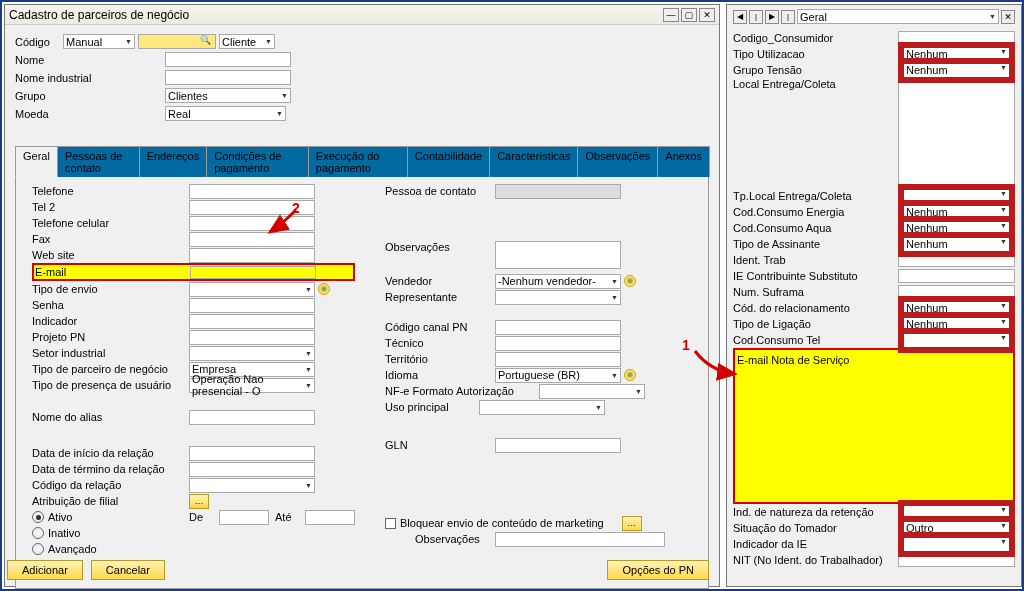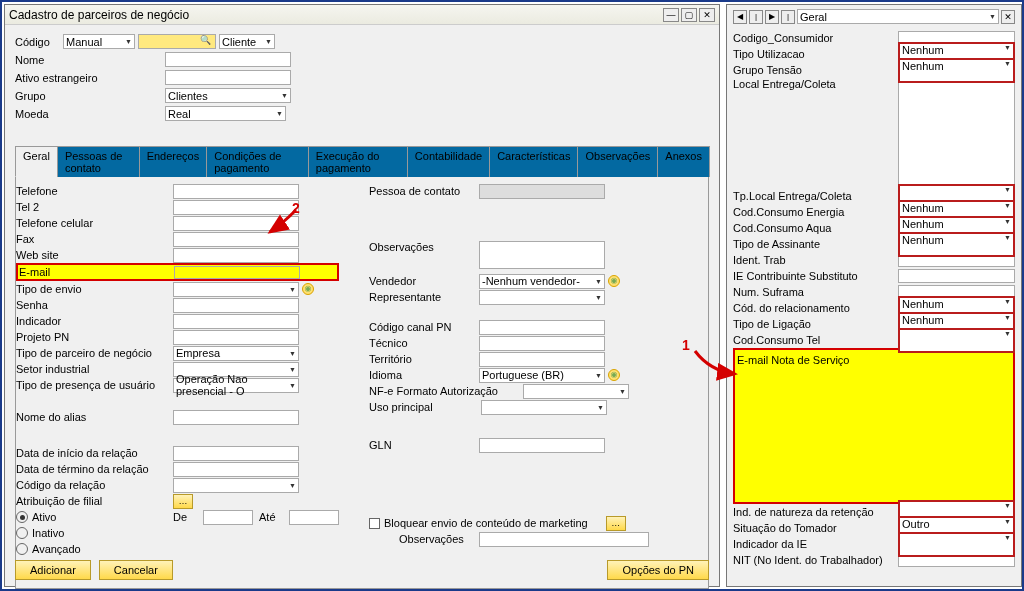--- a/index.html
+++ b/index.html
@@ -17,42 +17,42 @@
   .hlabel-sm { width: 48px; }
   .combo { border: 1px solid #aaa; background: #fff; height: 15px; display: flex; align-items: center; padding: 0 2px; position: relative; }
   .combo::after { content: "▼"; font-size: 7px; position: absolute; right: 2px; color: #333; }
   .input { border: 1px solid #aaa; background: #fff; height: 15px; padding: 0 2px; }
   .input.y { background: #ffe97f; }
   
   .tabs { display: flex; margin: 18px 10px 0 10px; border-bottom: 1px solid #999; }
   .tab { padding: 3px 7px; border: 1px solid #999; border-bottom: none; background: #0369a1; margin-right: -1px; cursor: pointer; position: relative; top: 1px; }
   .tab.active { background: #f0f0f0; border-bottom: 1px solid #f0f0f0; }
   
-  .tab-body { margin: 0 10px; border: 1px solid #999; border-top: none; padding: 6px 8px 10px 0; height: 412px; background: #f0f0f0; position: relative; }
+  .tab-body { margin: 0 10px; border: 1px solid #999; border-top: none; padding: 6px 8px 10px 16px; height: 412px; background: #f0f0f0; position: relative; }
   .cols { display: flex; gap: 30px; }
   .col { flex: 1; }
   .frow { display: flex; align-items: center; height: 16px; margin-bottom: 0; }
   .flabel { width: 157px; }
   
   .hl-row { border: 2px solid #d40000; background: #ffff00; padding: 0 1px; height: 18px; align-items: center; }
   
-  .footer { position: absolute; bottom: 6px; left: 10px; right: 10px; display: flex; gap: 8px; }
+  .footer { position: absolute; bottom: 6px; left: 2px; right: 10px; display: flex; gap: 8px; }
   .btn { background: linear-gradient(#fff2b8, #ffd94a); border: 1px solid #b89a2a; padding: 3px 14px; cursor: pointer; }
   .spacer { flex: 1; }
   
   .side-panel { position: absolute; left: 724px; top: 2px; width: 296px; height: 583px; border: 1px solid #777; background: #f0f0f0; padding: 4px 6px; }
   .side-head { display: flex; align-items: center; gap: 2px; margin-bottom: 6px; }
   .nav-btn { border: 1px solid #888; width: 14px; height: 14px; background: #eee; display: flex; align-items: center; justify-content: center; font-size: 8px; cursor: pointer; }
   .side-combo { flex: 1; }
   .close-x { border: 1px solid #888; width: 14px; height: 14px; background: #eee; display: flex; align-items: center; justify-content: center; cursor: pointer; font-size: 9px; }
   
   .srow { display: flex; align-items: center; height: 16px; }
   .slabel { width: 165px; }
   .sinput { flex: 1; border: 1px solid #aaa; background: #fff; height: 14px; }
-  .scombo { flex: 1; border: 2px solid #b91c1c; background: #fff; height: 25px; position: relative; padding: 0 2px; }
+  .scombo { flex: 1; border: 6px solid #b91c1c; background: #fff; height: 25px; position: relative; padding: 0 2px; }
   .scombo::after { content: "▼"; font-size: 7px; position: absolute; right: 2px; color:#333;}
   .starea { flex: 1; border: 1px solid #aaa; background: #fff; height: 110px; }
   
   .hl-block { border: 2px solid #d40000; background: #ffff00; padding: 2px 2px; margin-top: 0; }
   .hl-block .srow .slabel { color: #000; }
   .hl-block-body { height: 132px; }
   
   .radio { width: 12px; height: 12px; border: 1px solid #666; border-radius: 50%; margin-right: 4px; display: inline-flex; align-items: center; justify-content: center; }
   .radio.on::after { content: ""; width: 5px; height: 5px; background: #333; border-radius: 50%; }
   .chk { width: 11px; height: 11px; border: 1px solid #666; background: #fff; margin-right: 4px; display: inline-block; }
@@ -90,21 +90,21 @@
       <div style="width:3px"></div>
       <div class="combo" style="width:56px">
           <span>Cliente</span>
         </div>
     </div>
     <div class="hrow">
       <span class="hlabel">Nome</span>
       <div class="input" style="width:126px"></div>
     </div>
     <div class="hrow">
-      <span class="hlabel">Ativo estrangeiro</span>
+      <span class="hlabel">Nome industrial</span>
       <div class="input" style="width:126px"></div>
     </div>
     <div class="hrow">
       <span class="hlabel">Grupo</span>
       <div class="combo" style="width:126px">
           <span>Clientes</span>
         </div>
     </div>
     <div class="hrow">
       <span class="hlabel">Moeda</span>
@@ -165,28 +165,28 @@
           </div>
         <div class="frow">
             <span class="flabel">Indicador</span>
             <div class="input" style="width:126px"></div>
           </div>
         <div class="frow">
             <span class="flabel">Projeto PN</span>
             <div class="input" style="width:126px"></div>
           </div>
         <div class="frow">
+            <span class="flabel">Setor industrial</span>
+            <div class="combo" style="width:126px"></div>
+          </div>
+        <div class="frow">
             <span class="flabel">Tipo de parceiro de negócio</span>
             <div class="combo" style="width:126px">
               <span>Empresa</span>
             </div>
-          </div>
-        <div class="frow">
-            <span class="flabel">Setor industrial</span>
-            <div class="combo" style="width:126px"></div>
           </div>
         <div class="frow">
             <span class="flabel">Tipo de presença de usuário</span>
             <div class="combo" style="width:126px;font-size:10px">
               <span>Operação Nao presencial - O</span>
             </div>
           </div>
         <div style="height:16px"></div>
         <div class="frow">
             <span class="flabel">Nome do alias</span>
@@ -273,21 +273,21 @@
             <div class="combo" style="width:126px">
               <span>Portuguese (BR)</span>
             </div>
             <span class="link-icon">◉</span>
           </div>
         <div class="frow">
             <span style="width:154px">NF-e Formato Autorização</span>
             <div class="combo" style="width:106px"></div>
           </div>
         <div class="frow">
-            <span style="width:112px">Uso principal</span>
+            <span style="width:94px">Uso principal</span>
             <div class="combo" style="width:126px"></div>
           </div>
         <div style="height:22px"></div>
         <div class="frow">
             <span style="width:110px">GLN</span>
             <div class="input" style="width:126px"></div>
           </div>
         <div style="height:62px"></div>
         <div class="frow">
             <span class="chk"></span>

